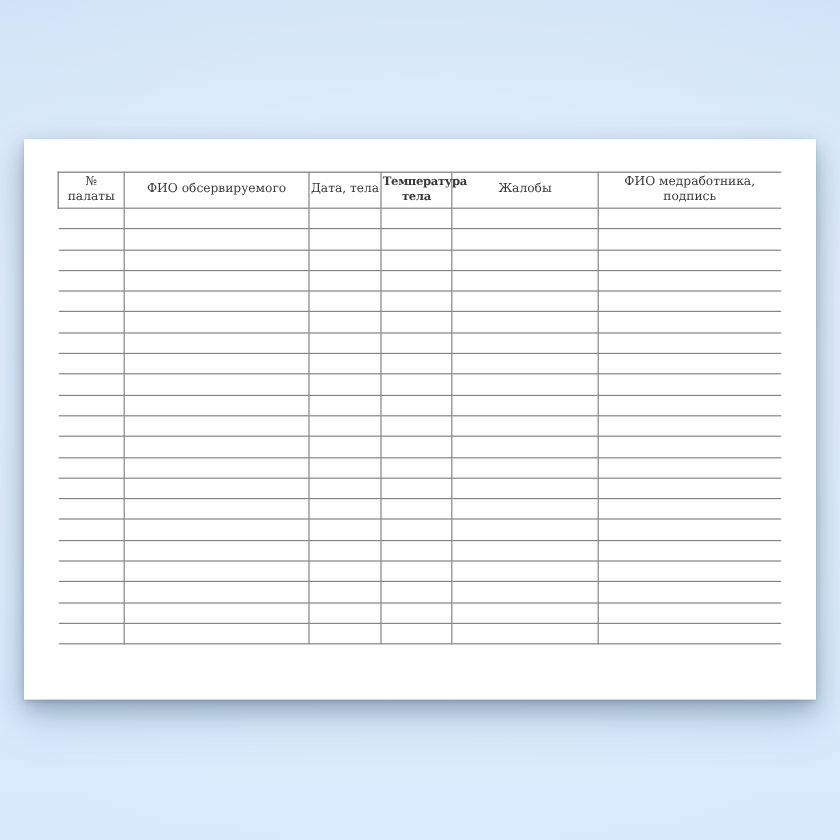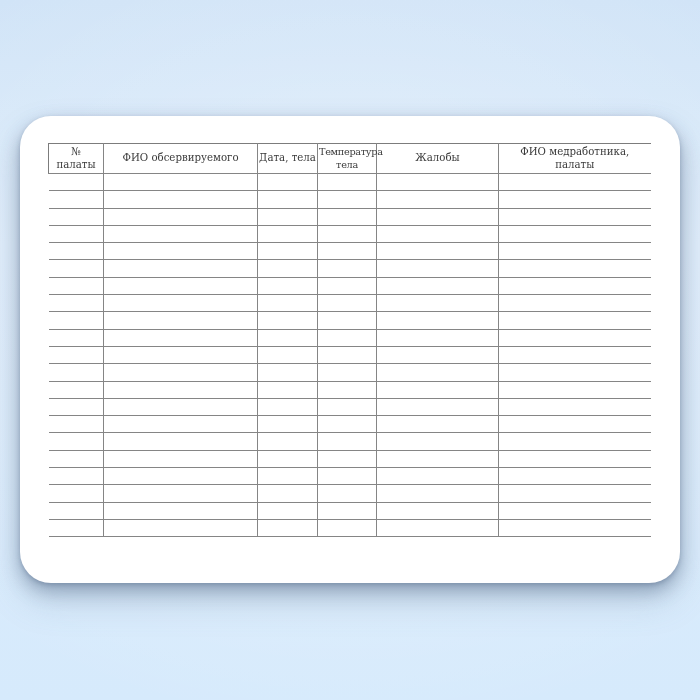--- a/index.html
+++ b/index.html
@@ -24,21 +24,20 @@
     position: absolute;
     left: 20px;
     top: 116px;
     width: 660px;
     height: 467px;
     background: #ffffff;
     box-shadow:
       0 2px 4px rgba(82, 104, 134, 0.35),
       0 8px 18px rgba(82, 104, 134, 0.45),
       0 18px 34px rgba(100, 125, 155, 0.25);
-    border-radius: 31px;
   }
 
   table.obs-table {
     position: absolute;
     left: 28px;
     top: 27px;
     width: 602px;
     border-collapse: collapse;
     table-layout: fixed;
   }
@@ -58,21 +57,21 @@
     color: #3a3a3a;
     text-align: center;
     vertical-align: middle;
     height: 30px;
     padding: 1px 1px;
   }
 
   .obs-table th:first-child { border-left: 1px solid #7c7c7c; }
   .obs-table th:last-child  { border-right: none; }
 
-  .obs-table th.col-temp { letter-spacing: -0.3px; font-size: 9.7px; }
+  .obs-table th.col-temp { letter-spacing: -0.3px; font-size: 9.7px; font-weight: bold; }
 
   .obs-table td {
     height: 17.3px;
     background: transparent;
   }
 
   .obs-table td:last-child  { border-right: none; }
 </style>
 </head>
 <body>
@@ -88,21 +87,21 @@
         <col style="width:122px">
         <col style="width:152px">
       </colgroup>
       <thead>
         <tr>
           <th>№ палаты</th>
           <th>ФИО обсервируемого</th>
           <th>Дата, тела</th>
           <th class="col-temp">Температура тела</th>
           <th>Жалобы</th>
-          <th>ФИО медработника, палаты</th>
+          <th>ФИО медработника, подпись</th>
         </tr>
       </thead>
       <tbody>
           <tr>
             <td></td>
             <td></td>
             <td></td>
             <td></td>
             <td></td>
             <td></td>

